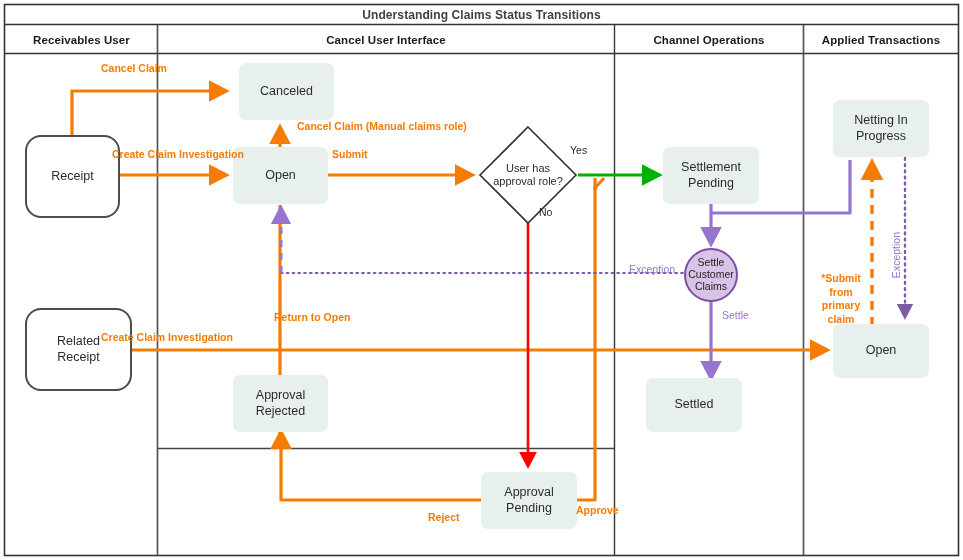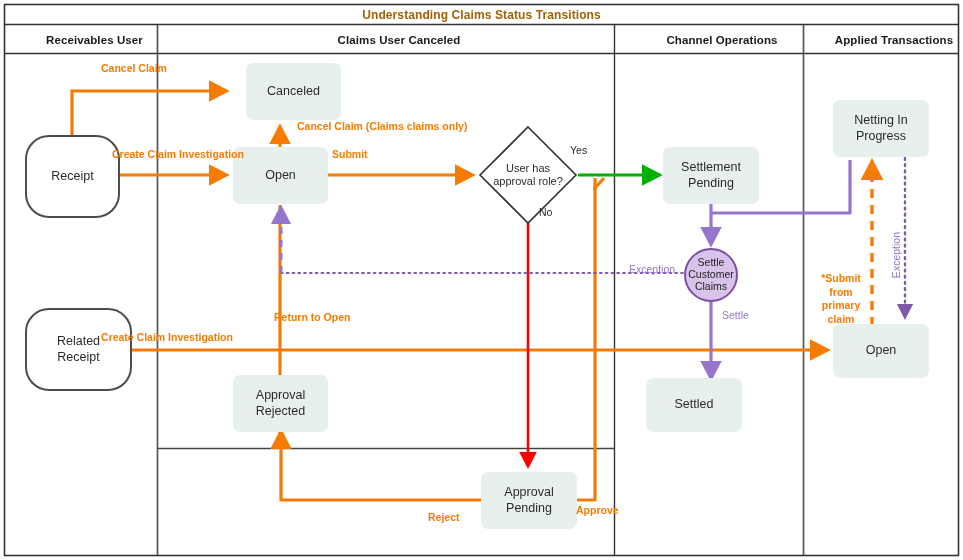--- a/index.html
+++ b/index.html
@@ -4,34 +4,33 @@
 <style>
   html,body{margin:0;padding:0;background:#ffffff;}
   body{font-family:"Liberation Sans", sans-serif;}
   #stage{position:relative;width:963px;height:560px;background:#fff;overflow:hidden;}
   #svg{position:absolute;left:0;top:0;width:963px;height:560px;}
 
   .lane-title{
     position:absolute;display:flex;align-items:center;justify-content:center;
     font-size:11.5px;font-weight:bold;color:#1a1a1a;text-align:center;
     letter-spacing:.1px;
-    padding-left:13px;
   }
   .diagram-title{
     position:absolute;display:flex;align-items:center;justify-content:center;
-    font-size:12px;font-weight:bold;color:#a16207;letter-spacing:.1px;
+    font-size:12px;font-weight:bold;color:#404040;letter-spacing:.1px;
   }
 
   .node{
     position:absolute;display:flex;align-items:center;justify-content:center;
     text-align:center;line-height:1.22;color:#2b2b2b;font-size:12.5px;
     box-sizing:border-box;white-space:pre-line;
   }
   .node.state{background:#e8f0ee;border-radius:7px;}
-  .node.terminator{background:#ffffff;border:2px solid #4d4d4d;border-radius:24px;font-size:12.5px;}
+  .node.terminator{background:#ffffff;border:2px solid #4d4d4d;border-radius:16px;font-size:12.5px;}
   .node.circle{
     background:#d9c3e8;border:2px solid #7d4fa3;border-radius:50%;
     font-size:10.5px;line-height:1.12;color:#1f1f1f;
   }
   .node.decision{
     background:transparent;border:none;font-size:11px;color:#2b2b2b;line-height:1.2;
   }
 
   .edge-label{
     position:absolute;font-size:10.5px;white-space:pre-line;line-height:1.15;
@@ -112,30 +111,30 @@
     <path d="M281,273 L684,273" fill="none" stroke="#7d5ba6" stroke-width="2.2" stroke-dasharray="1.6,4.2" stroke-linecap="round"></path>
 
     <path d="M905,158 L905,317" fill="none" stroke="#7d5ba6" stroke-width="2.4" stroke-dasharray="1.8,4.4" stroke-linecap="round" marker-end="url(#ar-purple-dot)"></path>
 
     <path d="M281,273 L281,208" fill="none" stroke="#9575cd" stroke-width="3.0" stroke-dasharray="7,6" marker-end="url(#ar-purple)"></path>
   </svg>
 
   <div class="diagram-title" style="left:5px;top:5px;width:953px;height:20px;">Understanding Claims Status Transitions</div>
 
   <div class="lane-title" style="left:6px;top:25px;width:151px;height:29px;">Receivables User</div>
-  <div class="lane-title" style="left:158px;top:25px;width:456px;height:29px;">Claims User Canceled</div>
+  <div class="lane-title" style="left:158px;top:25px;width:456px;height:29px;">Cancel User Interface</div>
   <div class="lane-title" style="left:804px;top:25px;width:154px;height:29px;">Applied Transactions</div>
   <div class="lane-title" style="left:615px;top:25px;width:188px;height:29px;">Channel Operations</div>
 
   <div class="node terminator" style="left:25px;top:135px;width:95px;height:83px;">Receipt</div>
 
   <div class="node terminator" style="left:25px;top:308px;width:107px;height:83px;">Related
 Receipt</div>
 
-  <div class="node state" style="left:246px;top:63px;width:95px;height:57px;">Canceled</div>
+  <div class="node state" style="left:239px;top:63px;width:95px;height:57px;">Canceled</div>
 
   <div class="node state" style="left:233px;top:147px;width:95px;height:57px;">Open</div>
 
   <div class="node state" style="left:233px;top:375px;width:95px;height:57px;">Approval
 Rejected</div>
 
   <div class="node state" style="left:481px;top:472px;width:96px;height:57px;">Approval
 Pending</div>
 
   <svg style="position:absolute;left:478px;top:125px;width:100px;height:100px;" viewBox="0 0 100 100" xmlns="http://www.w3.org/2000/svg">
@@ -153,21 +152,21 @@
 
   <div class="node state" style="left:646px;top:378px;width:96px;height:54px;">Settled</div>
 
   <div class="node state" style="left:833px;top:100px;width:96px;height:57px;">Netting In
 Progress</div>
 
   <div class="node state" style="left:833px;top:324px;width:96px;height:54px;">Open</div>
 
   <div class="edge-label lbl-orange" style="left:101px;top:62px;">Cancel Claim</div>
 
-  <div class="edge-label lbl-orange" style="left:297px;top:120px;">Cancel Claim (Claims claims only)</div>
+  <div class="edge-label lbl-orange" style="left:297px;top:120px;">Cancel Claim (Manual claims role)</div>
 
   <div class="edge-label lbl-orange" style="left:112px;top:148px;">Create Claim Investigation</div>
 
   <div class="edge-label lbl-orange" style="left:332px;top:148px;text-align:center;">Submit</div>
 
   <div class="edge-label lbl-black" style="left:570px;top:144px;">Yes</div>
 
   <div class="edge-label lbl-black" style="left:539px;top:206px;">No</div>
 
   <div class="edge-label lbl-orange" style="left:274px;top:311px;">Return to Open</div>

